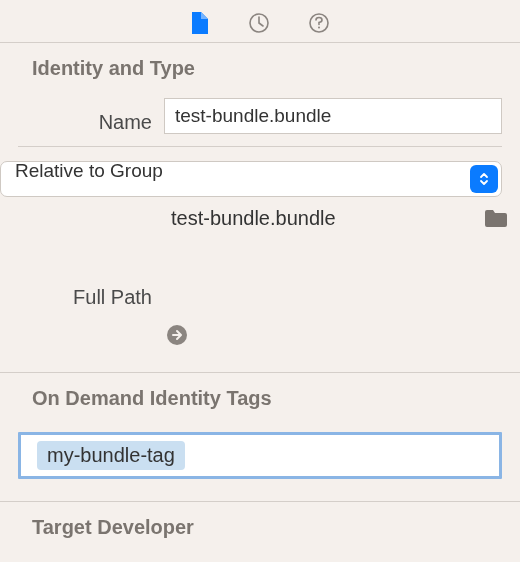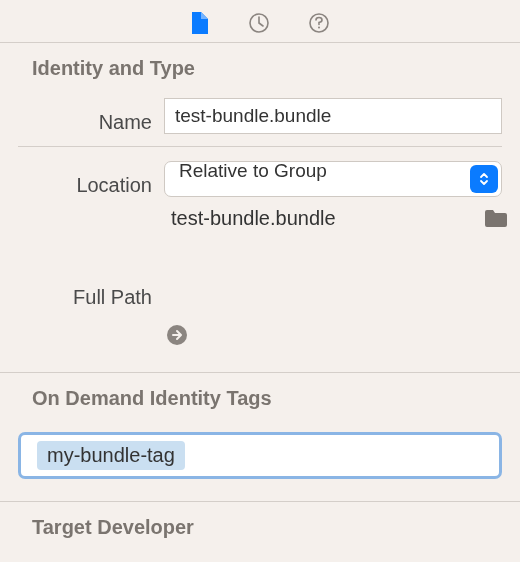--- a/index.html
+++ b/index.html
@@ -141,21 +141,21 @@
     .section-divider-thick {
       height: 1px;
       background: #d4cec9;
       margin-top: 20px;
     }
     .tags-field-wrap {
       padding: 8px 18px 10px 18px;
     }
     .tags-field {
       border: 3px solid #8ab5e5;
-      border-radius: 7px;
+      border-radius: 1px;
       background: #fff;
       padding: 6px 8px;
       min-height: 44px;
       display: flex;
       align-items: center;
     }
     .tag-token {
       background: #cadff1;
       border-radius: 4px;
       padding: 3px 10px 3px 10px;
@@ -206,21 +206,20 @@
   <div class="form-label">Name</div>
   <div class="form-value">
     <input type="text" class="text-input" value="test-bundle.bundle" style="">
   </div>
 </div>
 
 <div class="sub-divider"></div>
 <div class="spacer"></div>
 
 <div class="form-row">
-  <div class="form-label">Location</div>
   <div class="form-value">
     <div class="select-wrap">
       <div class="select-input">
         <span>Relative to Group</span>
       </div>
       <div class="select-chevrons">
         <svg width="10" height="14" viewBox="0 0 10 14">
           <path d="M2 5 L5 2 L8 5" fill="none" stroke="#fff" stroke-width="1.8" stroke-linecap="round" stroke-linejoin="round"></path>
           <path d="M2 9 L5 12 L8 9" fill="none" stroke="#fff" stroke-width="1.8" stroke-linecap="round" stroke-linejoin="round"></path>
         </svg>

